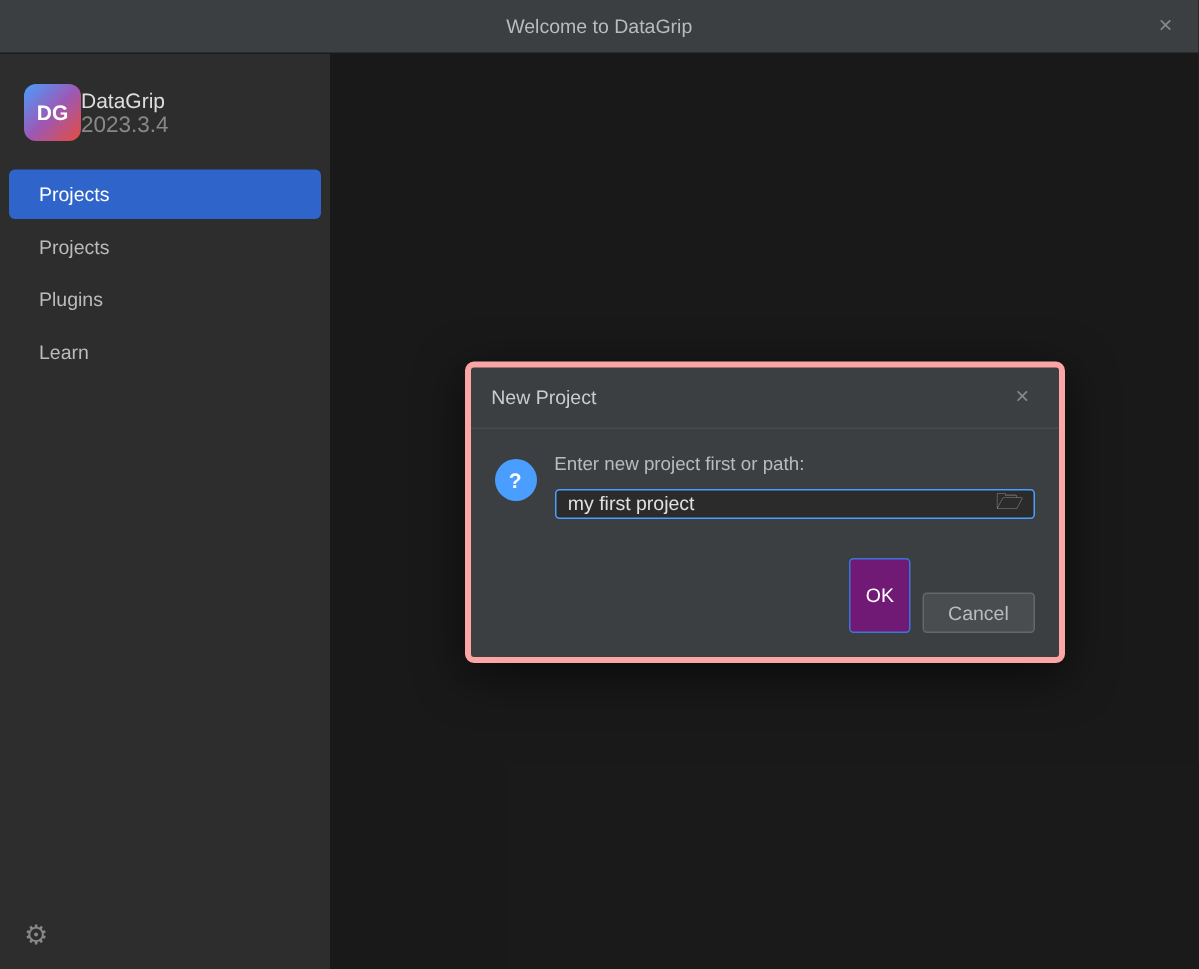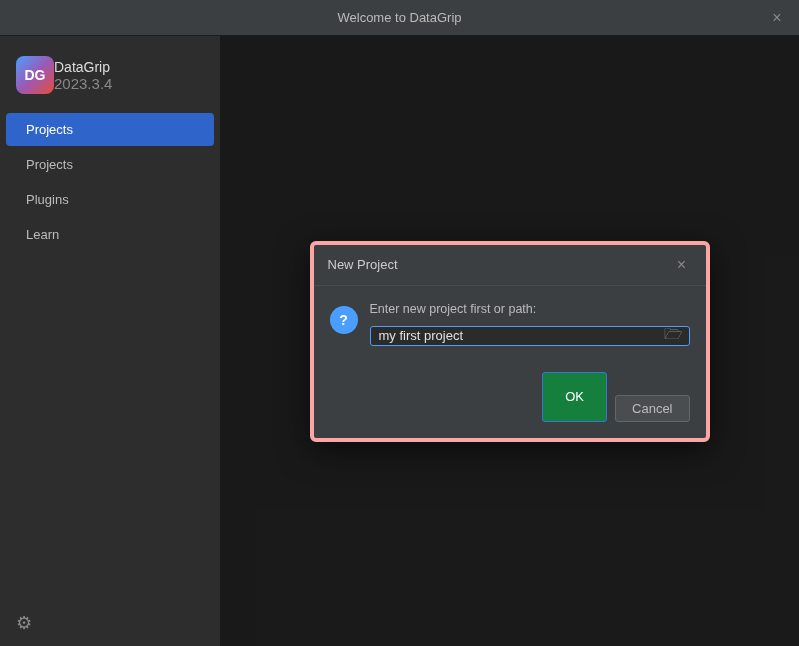--- a/index.html
+++ b/index.html
@@ -246,26 +246,26 @@
     }
 
     .dialog-footer {
       display: flex;
       justify-content: flex-end;
       gap: 8px;
       padding: 6px 16px 16px;
     }
 
     .btn-ok {
-      background: #15803d;
+      background: #701a75;
       border: 1px solid #3a75da;
       border-radius: 3px;
       color: white;
       font-size: 13px;
-      padding: 5px 22px;
+      padding: 5px 10px;
       cursor: pointer;
       font-family: inherit;
     }
 
     .btn-cancel {
       background: #4a4d4f;
       border: 1px solid #666;
       border-radius: 3px;
       color: #bbb;
       font-size: 13px;

